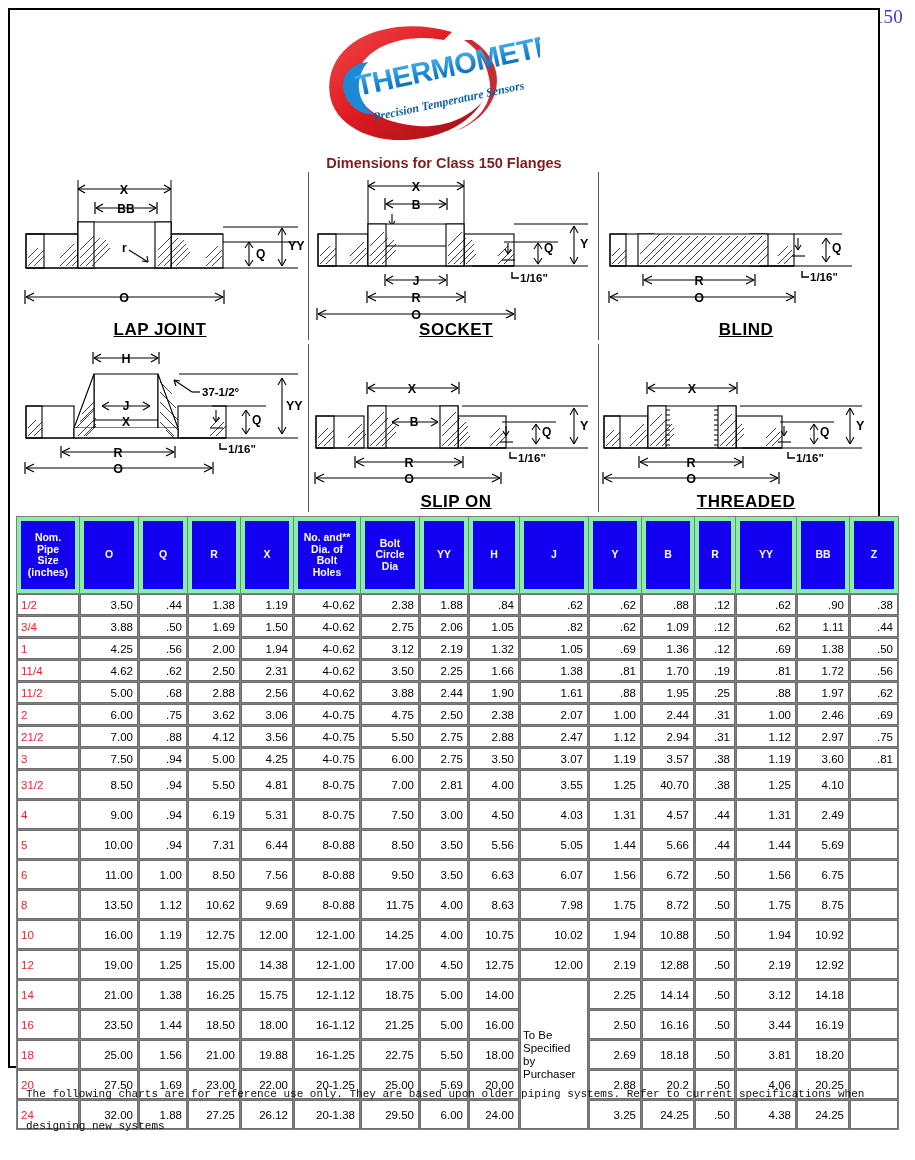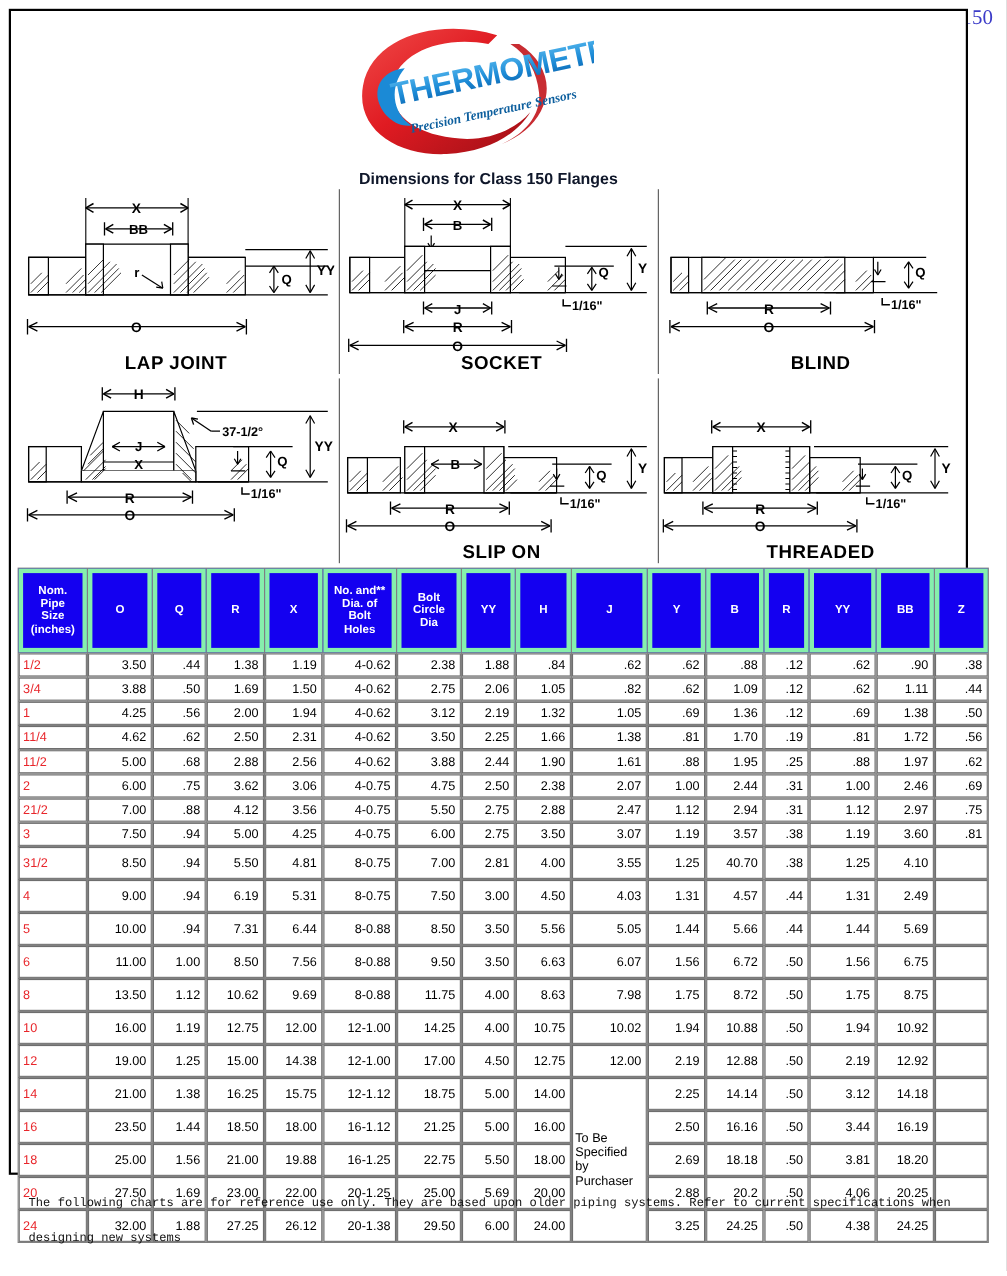--- a/index.html
+++ b/index.html
@@ -55,21 +55,21 @@
   .logo-wrap svg { display:block; }
 
   
   .section-heading {
     position: absolute;
     left: 0; right: 0;
     top: 145px;
     text-align: center;
     font-size: 14.5px;
     font-weight: bold;
-    color: #0f172a;
+    color: #7f1d1d;
   }
 
   
   .diagrams {
     position: absolute;
     left: 2px;
     top: 162px;
     width: 866px;
     height: 342px;
   }
@@ -81,20 +81,21 @@
   .diag svg { display: block; }
   .diag-label {
     position: absolute;
     left: 0; right: 0;
     bottom: 2px;
     text-align: center;
     font-size: 17px;
     font-weight: bold;
     letter-spacing: .5px;
     color: #000;
+    text-decoration: underline;
   }
   .col-sep {
     position: absolute;
     top: 0;
     width: 0;
     border-left: 1.5px solid #555;
     height: 168px;
   }
 
   

